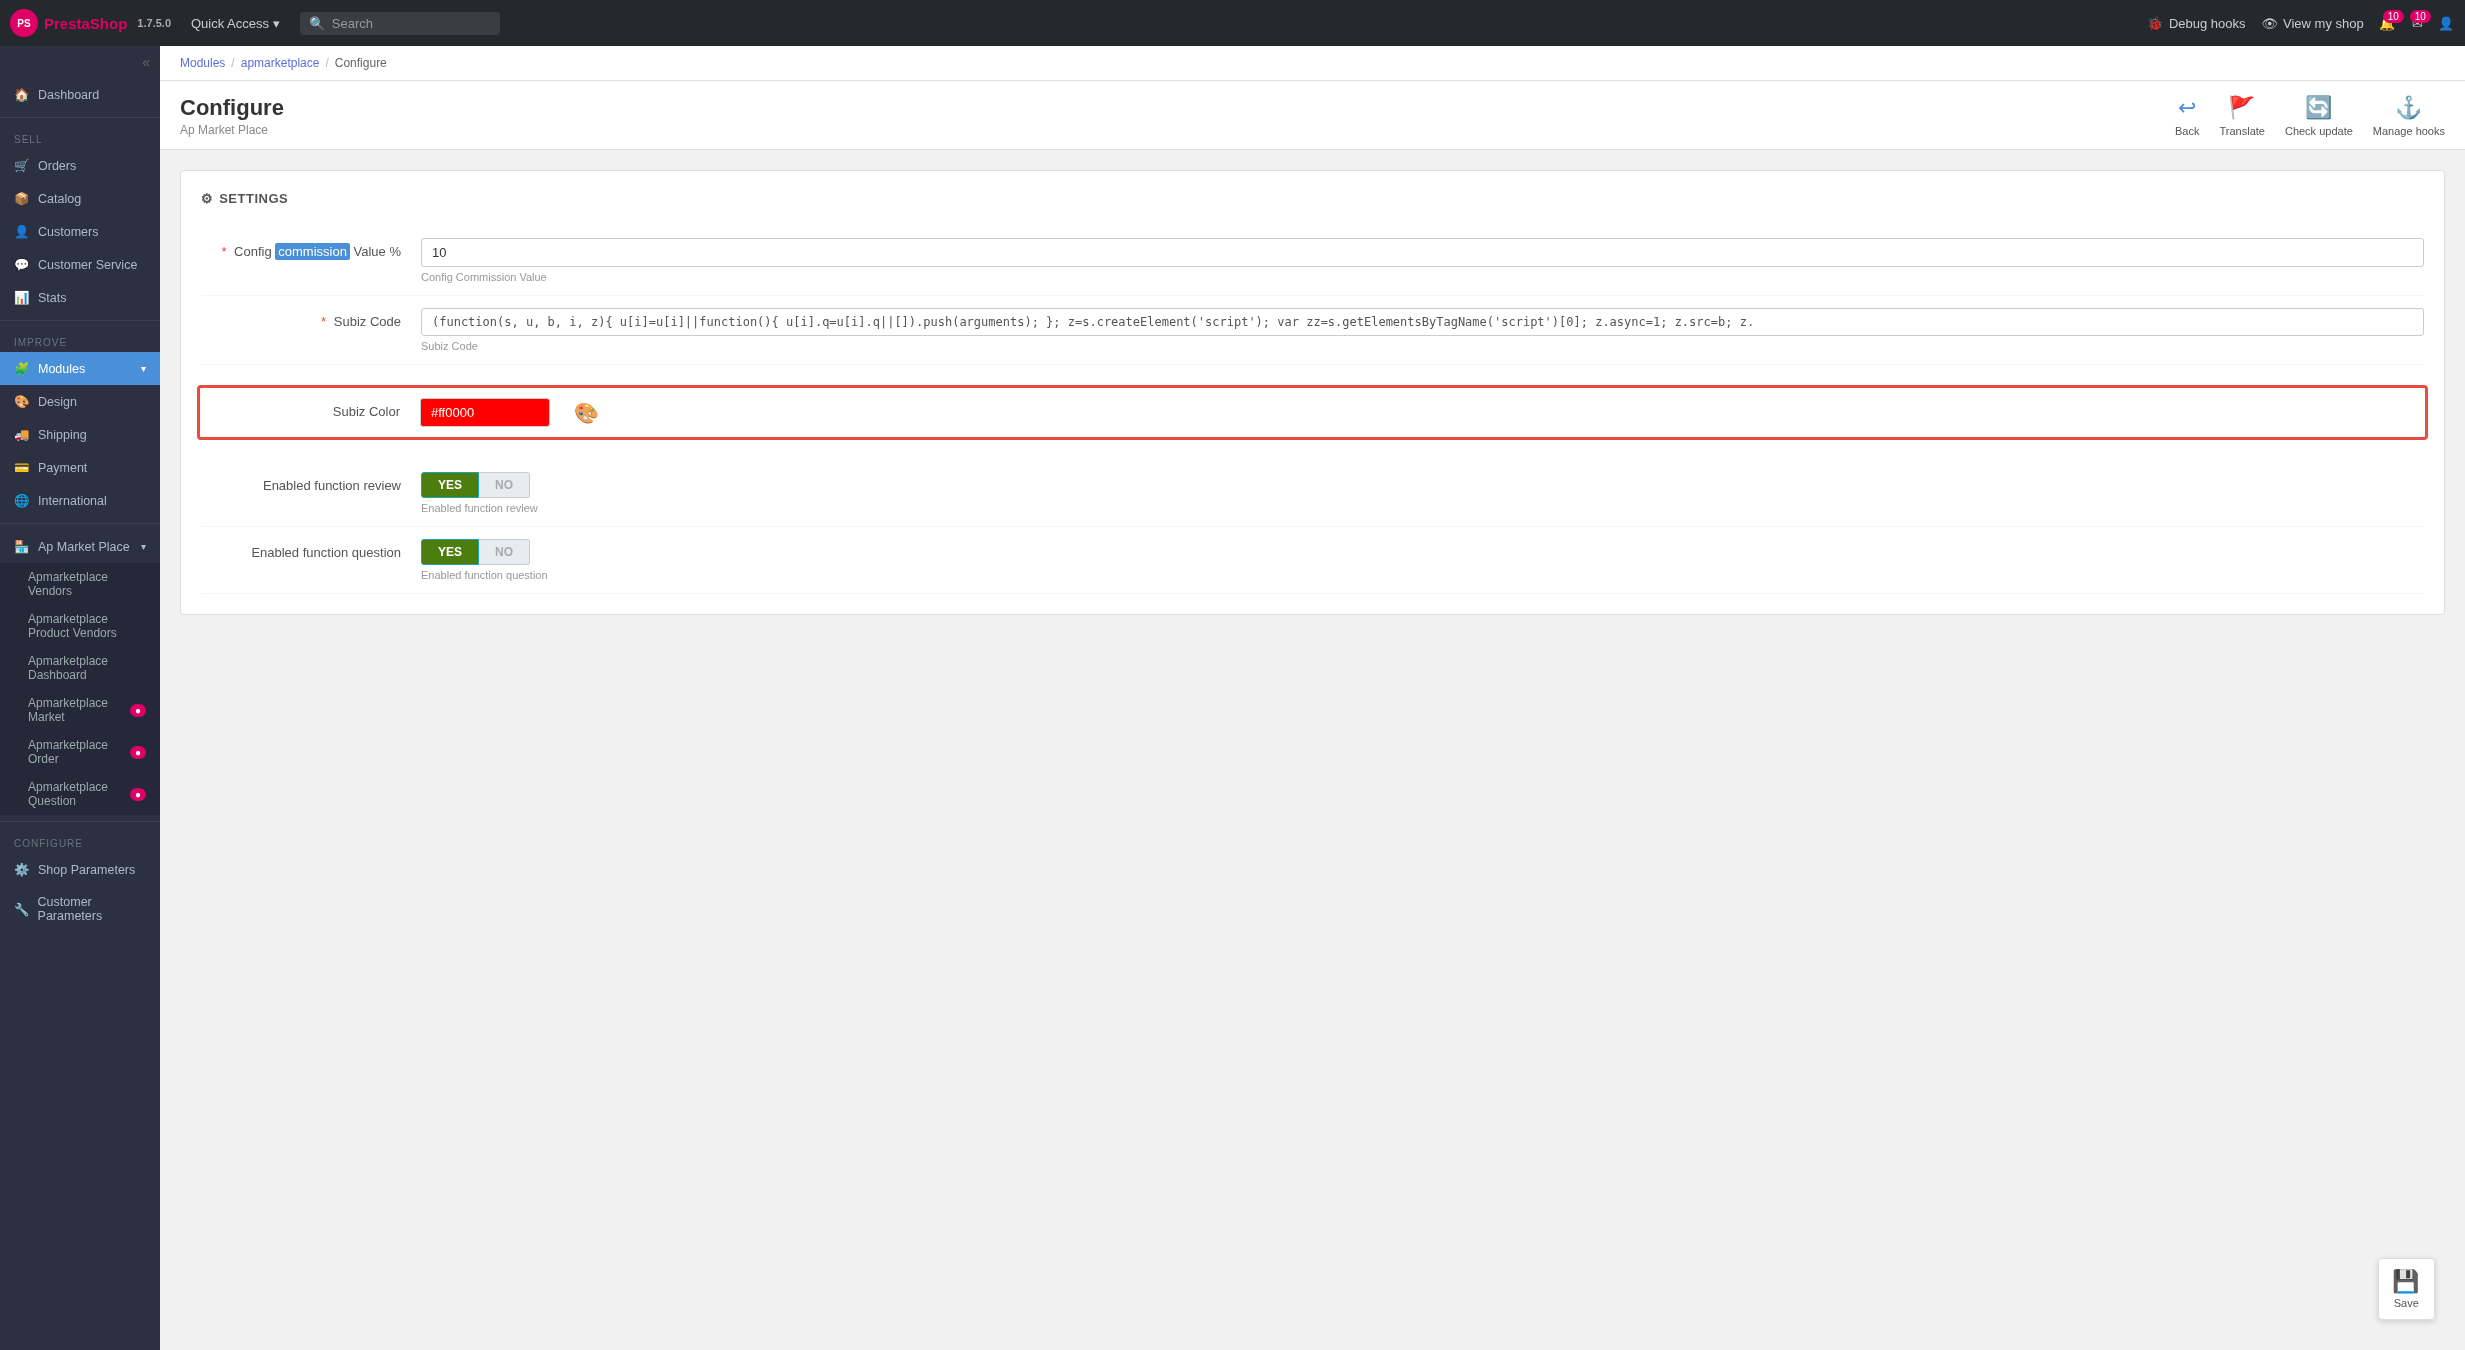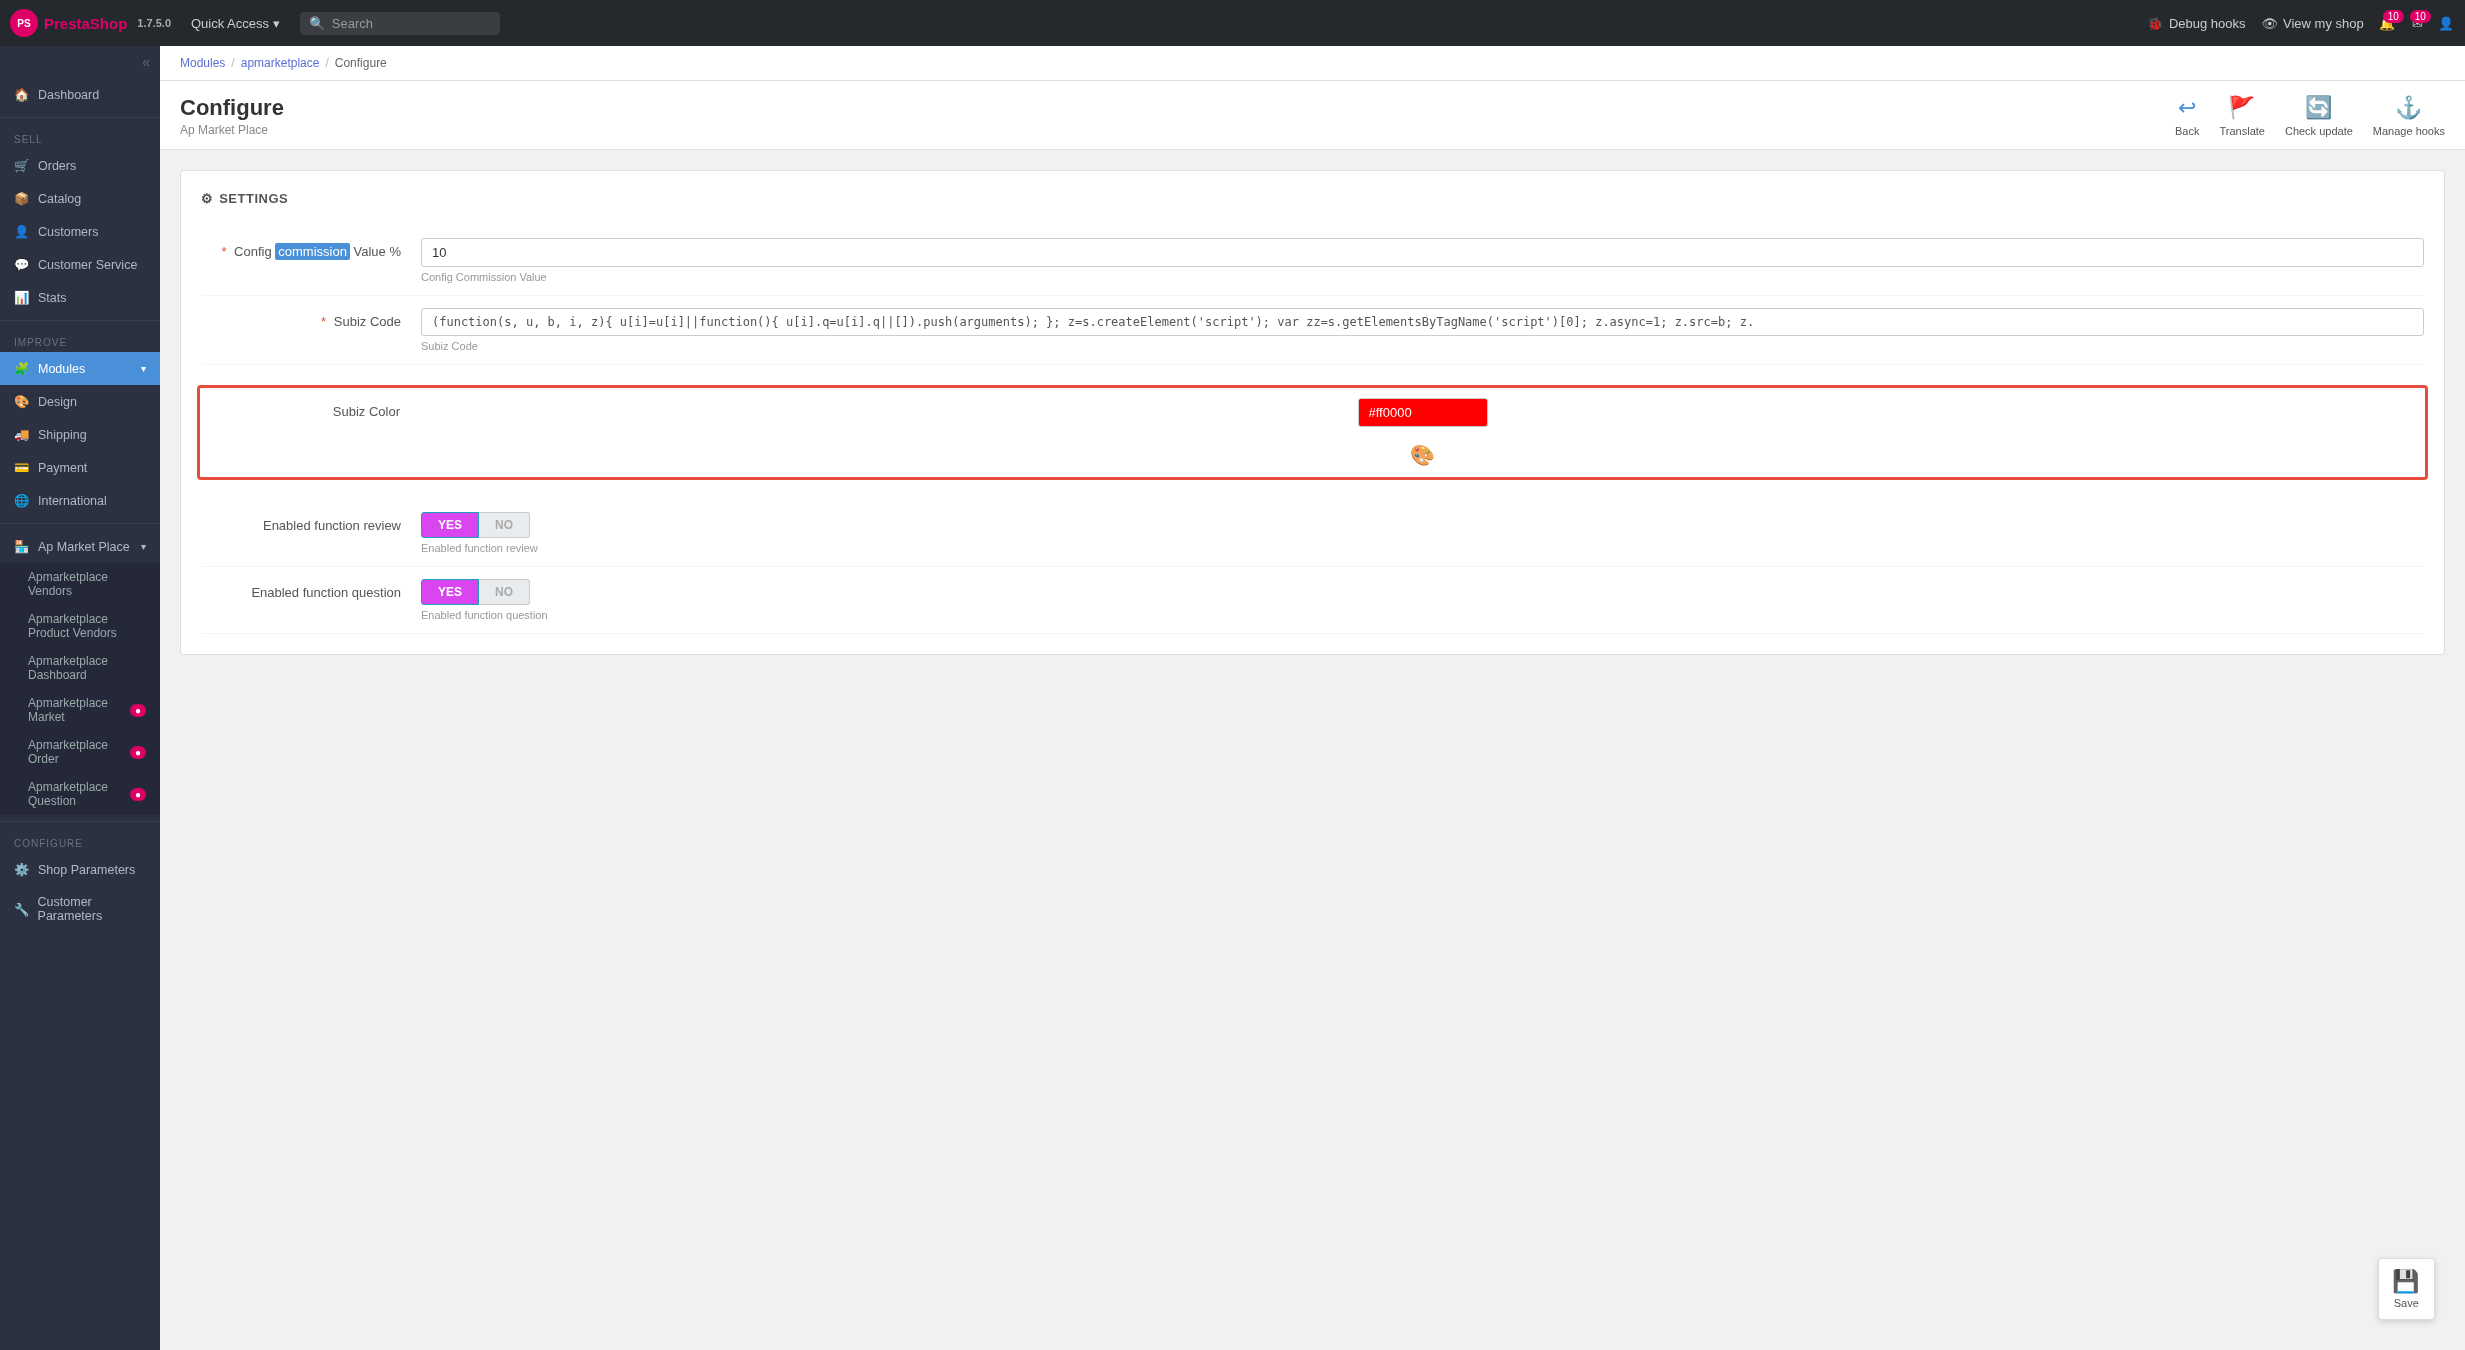--- a/index.html
+++ b/index.html
@@ -62,21 +62,21 @@
     .settings-label { width: 220px; flex-shrink: 0; text-align: right; padding-right: 20px; padding-top: 6px; font-size: 13px; color: #555; }
     .settings-label .required { color: #e74c3c; margin-right: 4px; }
     .settings-label .label-highlight { background: #4a90d9; color: #fff; padding: 1px 3px; border-radius: 2px; }
     .settings-control { flex: 1; }
     .settings-help { font-size: 11px; color: #999; margin-top: 4px; }
     .form-control { width: 100%; border: 1px solid #ccc; border-radius: 3px; padding: 6px 10px; font-size: 13px; color: #333; outline: none; }
     .form-control-long { font-family: monospace; font-size: 12px; color: #555; white-space: nowrap; overflow: hidden; }
     .color-picker-icon { font-size: 20px; cursor: pointer; }
     .toggle-group { display: flex; }
     .toggle-btn { padding: 5px 16px; border: 1px solid #ccc; font-size: 12px; font-weight: 600; cursor: pointer; }
-    .toggle-btn.active-yes { background: #d946ef; color: #fff; border-color: #17a2b8; border-radius: 3px 0 0 3px; }
+    .toggle-btn.active-yes { background: #4d7c0f; color: #fff; border-color: #17a2b8; border-radius: 3px 0 0 3px; }
     .toggle-btn.inactive-no { background: #e9ecef; color: #aaa; border-radius: 0 3px 3px 0; border-left: none; }
 
     
     .save-fab { position: fixed; bottom: 30px; right: 30px; background: #fff; border: 1px solid #ddd; border-radius: 4px; padding: 10px 14px; display: flex; flex-direction: column; align-items: center; gap: 2px; box-shadow: 0 2px 6px rgba(0,0,0,0.15); cursor: pointer; font-size: 11px; color: #555; }
     .save-fab-icon { font-size: 22px; color: #555; }
   </style>
 </head>
 <body>
 
 <div class="navbar">
@@ -287,21 +287,21 @@
             <input type="text" class="form-control form-control-long" value="(function(s, u, b, i, z){ u[i]=u[i]||function(){ u[i].q=u[i].q||[]).push(arguments); }; z=s.createElement('script'); var zz=s.getElementsByTagName('script')[0]; z.async=1; z.src=b; z." style="">
             <div class="settings-help">Subiz Code</div>
           </div>
         </div>
 
         <div class="settings-row" style="border: 3px solid #e74c3c; border-radius: 4px; padding: 10px 0; margin: 20px -4px;">
           <div class="settings-label">
             Subiz Color
           </div>
           <div class="settings-control">
-            <div style="display:flex; align-items:center; gap:16px;flex-direction:column;">
+            <div style="display:flex; align-items:center; gap:24px;">
               <input type="text" class="form-control" style="width: 130px; background: rgb(255, 0, 0); color: rgb(255, 255, 255);" value="#ff0000">
               <span class="color-picker-icon">🎨</span>
             </div>
           </div>
         </div>
 
         <div class="settings-row">
           <div class="settings-label">
             Enabled function review
           </div>

